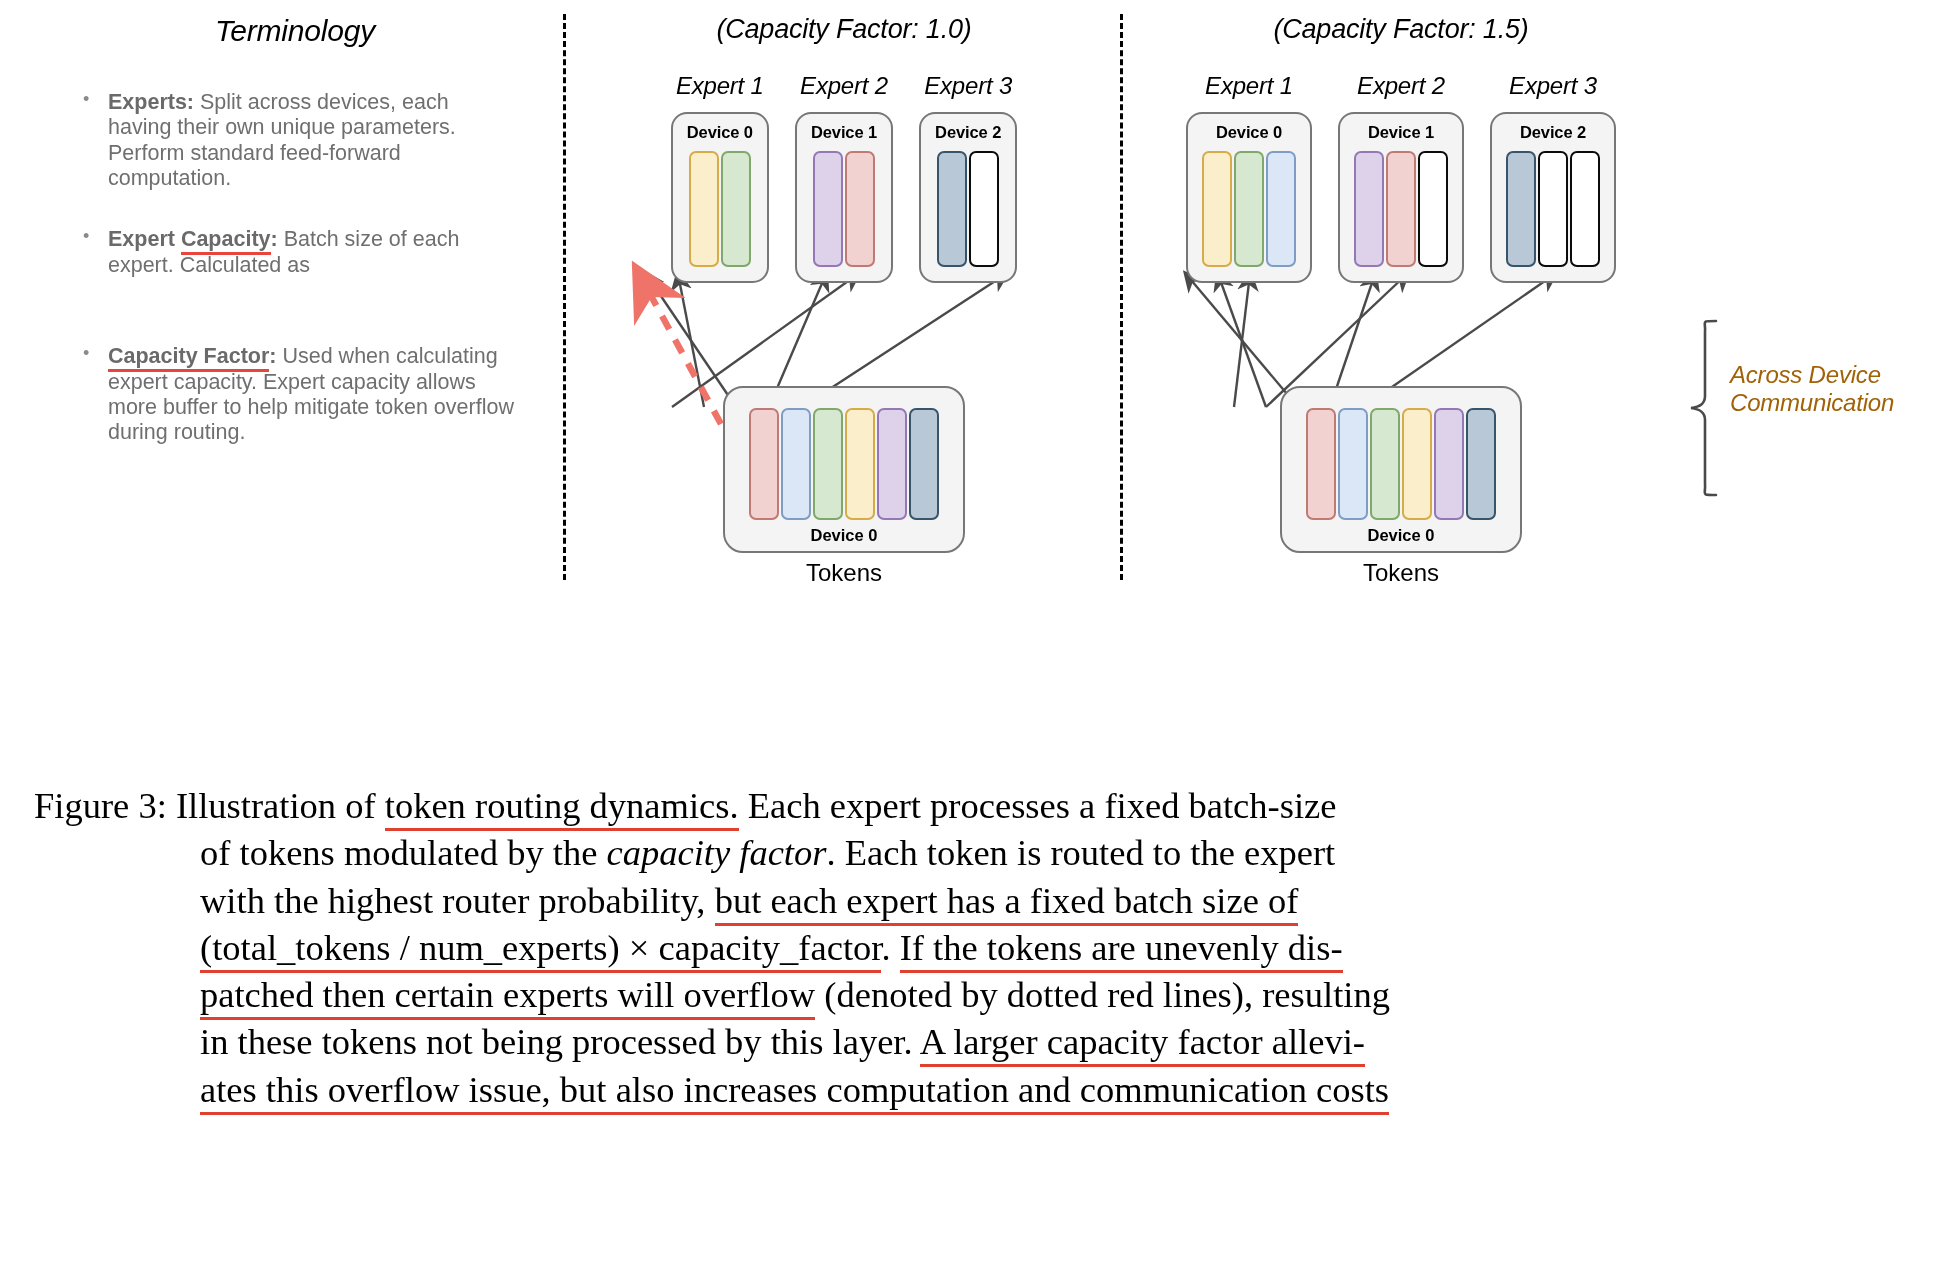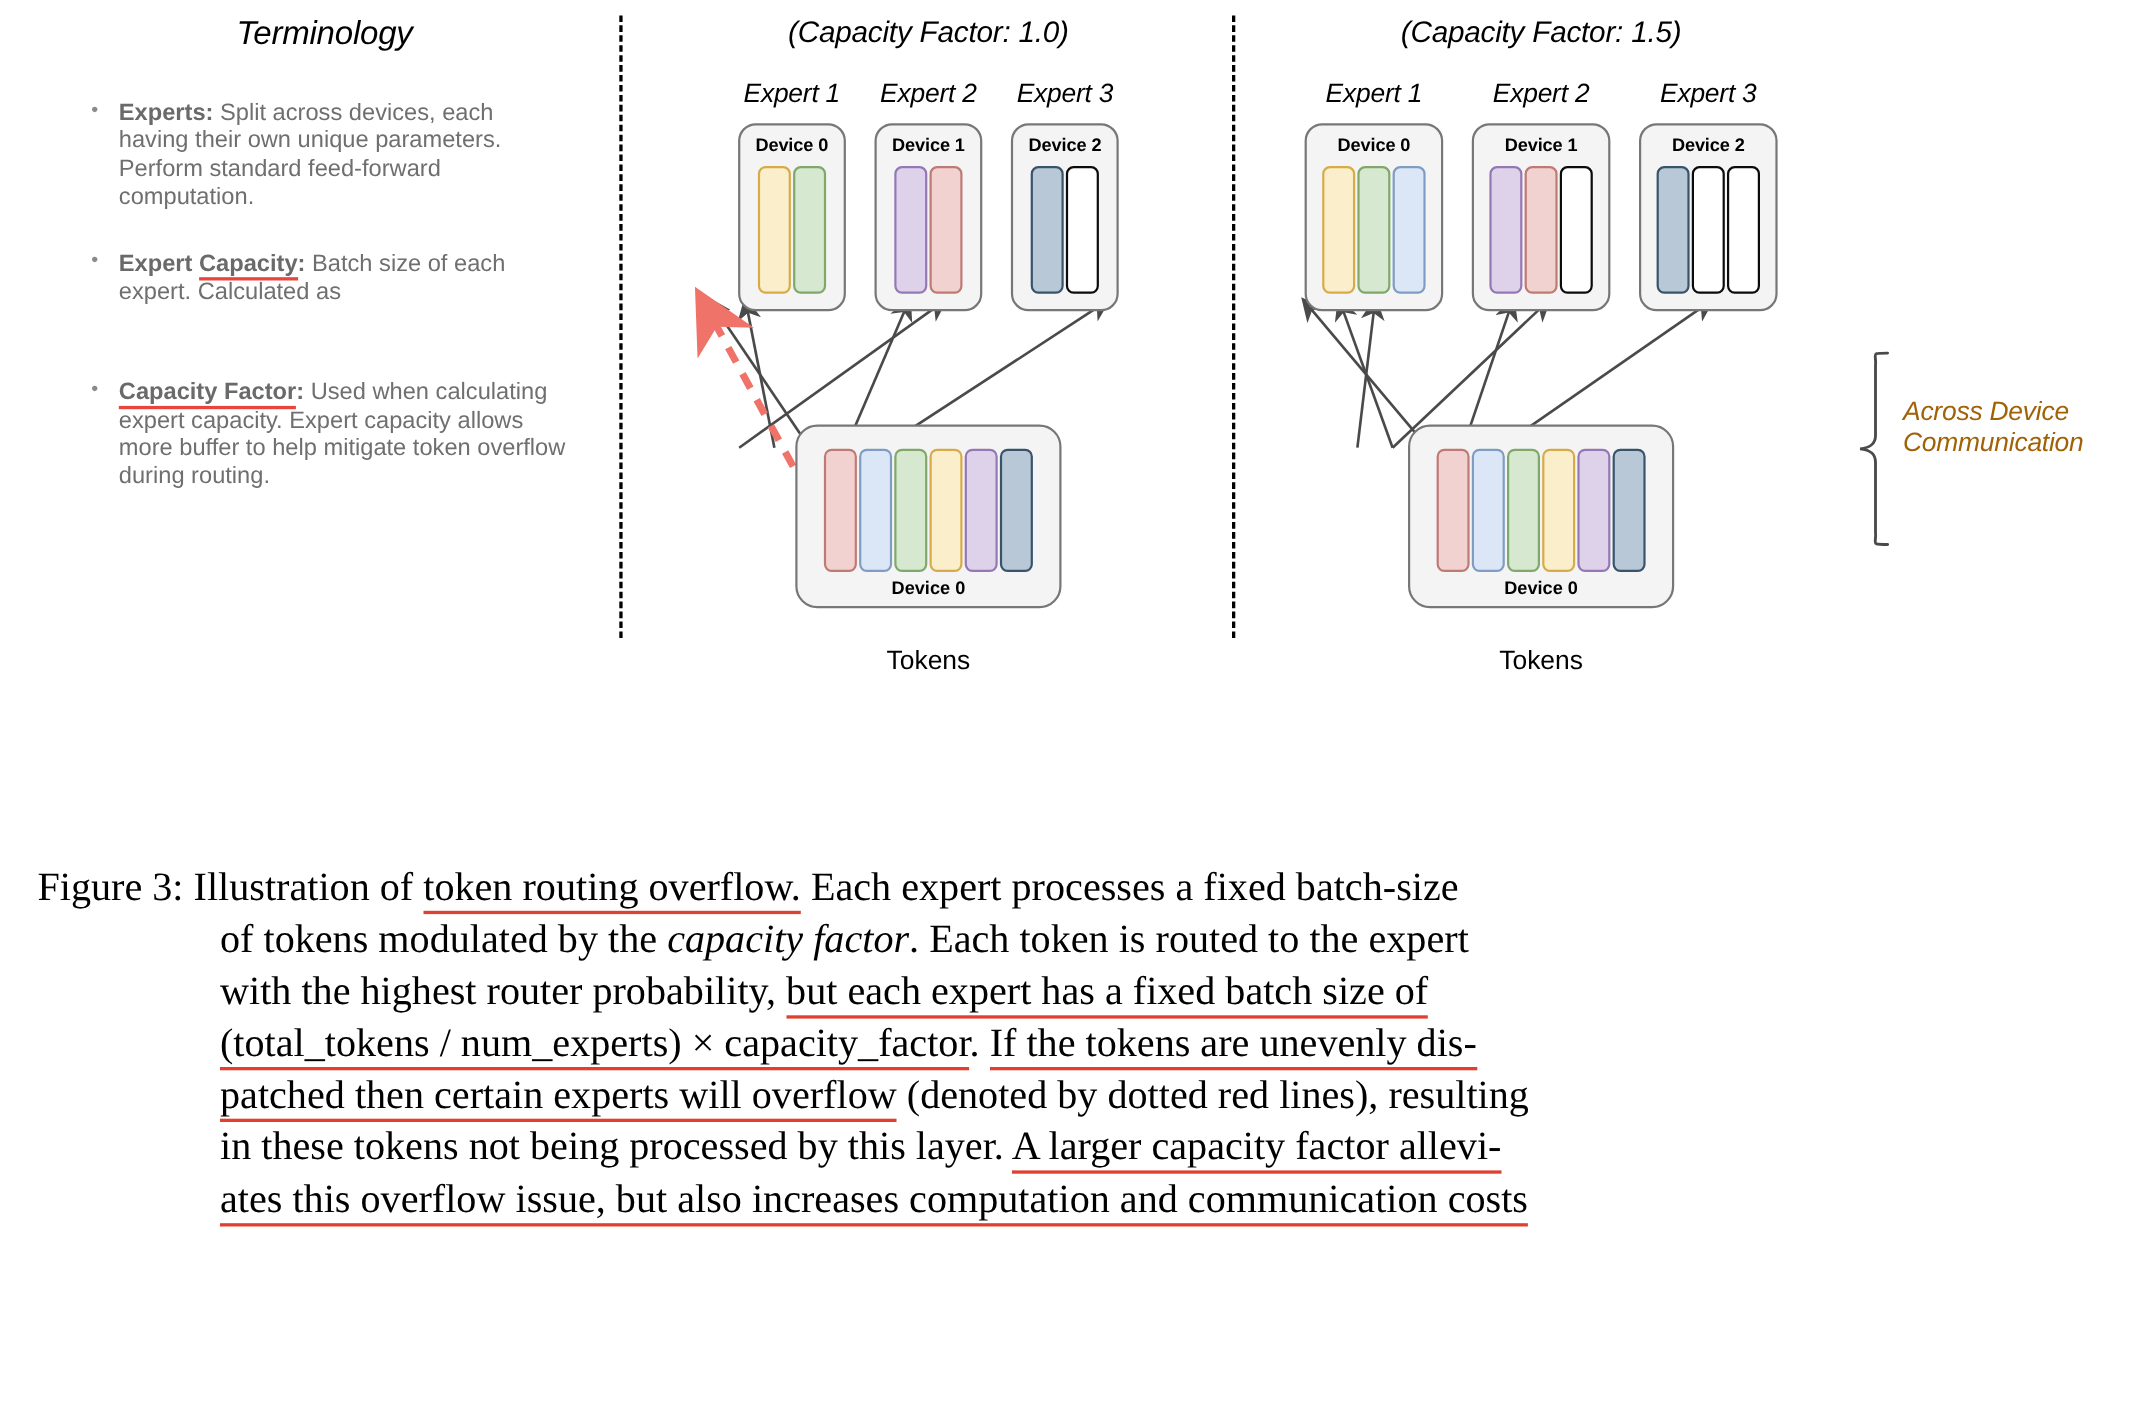--- a/index.html
+++ b/index.html
@@ -170,21 +170,21 @@
   }
   .bank-label {
     font-size: 16.5px;
     font-weight: bold;
     color: #000;
     margin-top: 6px;
   }
   .tokens-caption {
     font-size: 24px;
     color: #000;
-    margin-top: 34px;
+    margin-top: 6px;
   }
 
   svg.routes {
     position: absolute;
     left: 0; top: 0;
     width: 556px; height: 600px;
     pointer-events: none;
   }
 
   
@@ -405,20 +405,20 @@
     </svg>
     <div class="adc-label">
       <div>Across Device</div>
       <div>Communication</div>
     </div>
   </div>
 
 </div>
 
 <div id="caption">
-    <div class="figline"><span class="fignum">Figure 3: </span><span><span>Illustration of </span><span class="cap-ul">token routing overflow.</span><span> Each expert processes a fixed batch-size</span></span></div>
+    <div class="figline"><span class="fignum">Figure 3: </span><span><span>Illustration of </span><span class="cap-ul">token routing dynamics.</span><span> Each expert processes a fixed batch-size</span></span></div>
     <div class="figline"><span class="indent"></span><span><span>of tokens modulated by the </span><i>capacity factor</i><span>. Each token is routed to the expert</span></span></div>
     <div class="figline"><span class="indent"></span><span><span>with the highest router probability, </span><span class="cap-ul">but each expert has a fixed batch size of</span></span></div>
     <div class="figline"><span class="indent"></span><span><span class="cap-ul">(total_tokens / num_experts) × capacity_factor</span><span>. </span><span class="cap-ul">If the tokens are unevenly dis-</span></span></div>
     <div class="figline"><span class="indent"></span><span><span class="cap-ul">patched then certain experts will overflow</span><span> (denoted by dotted red lines), resulting</span></span></div>
     <div class="figline"><span class="indent"></span><span><span>in these tokens not being processed by this layer. </span><span class="cap-ul">A larger capacity factor allevi-</span></span></div>
     <div class="figline"><span class="indent"></span><span><span class="cap-ul">ates this overflow issue, but also increases computation and communication costs</span></span></div>
   </div>
 
 </body></html>

